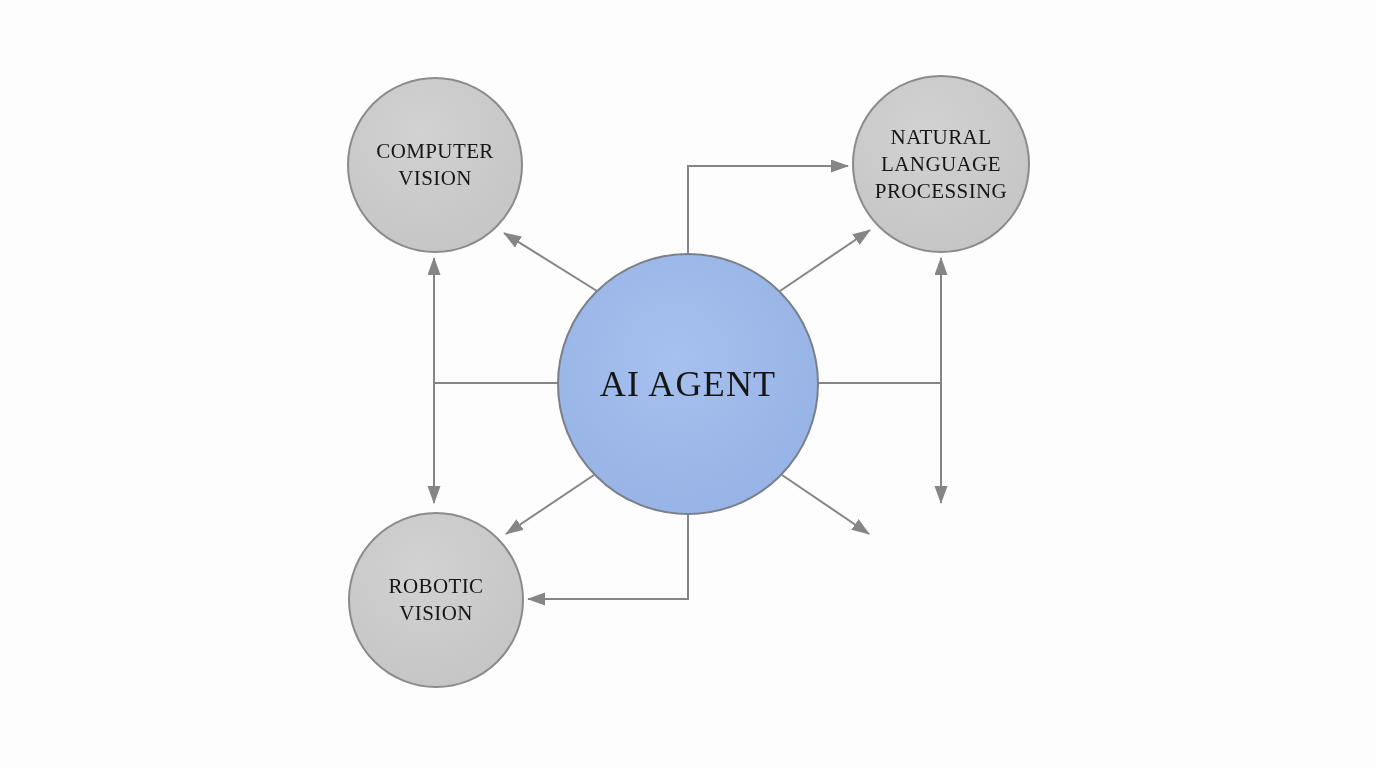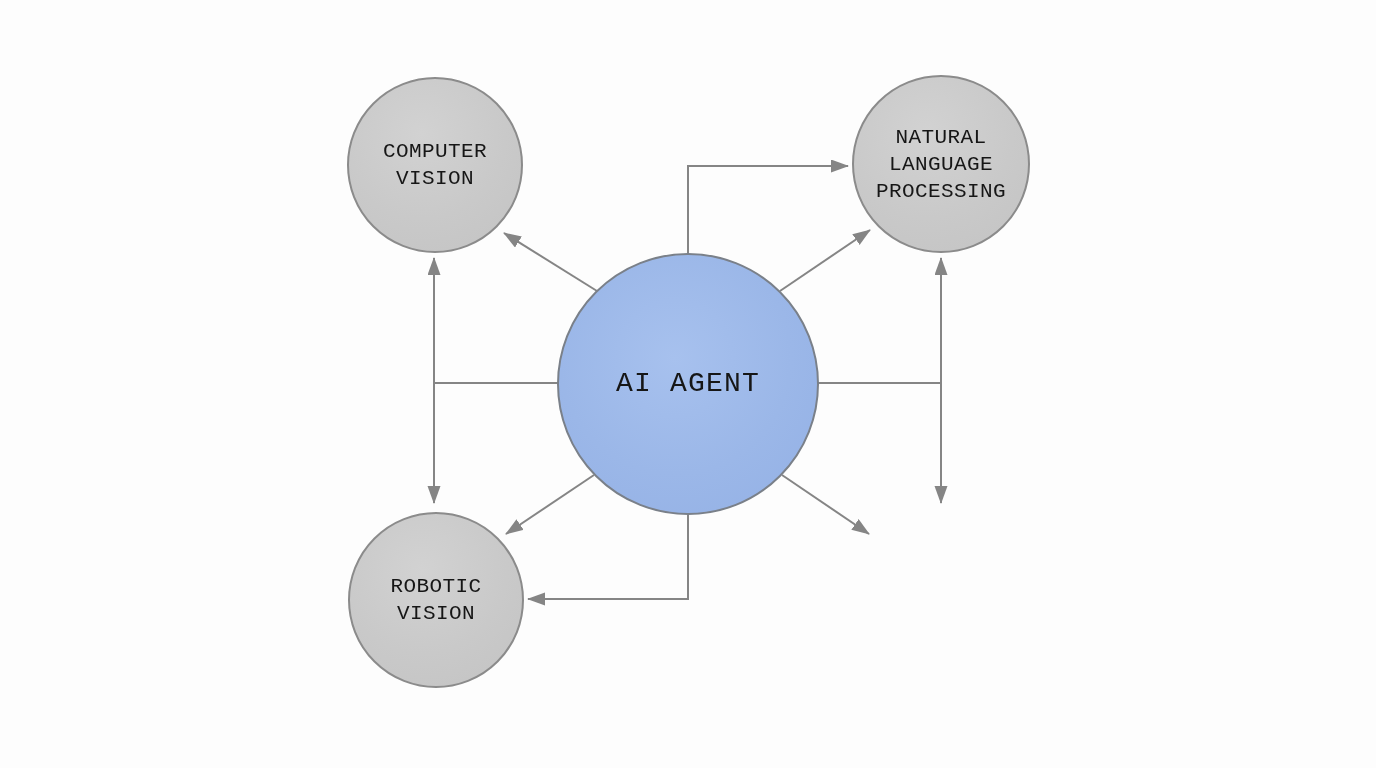--- a/index.html
+++ b/index.html
@@ -10,21 +10,21 @@
     --center-fill:#9bb7e8;
     --center-border:#7a8089;
     --text:#161616;
   }
   html,body{margin:0;padding:0;background:var(--bg);}
   .canvas{
     position:relative;
     width:1376px;height:768px;
     background:var(--bg);
     overflow:hidden;
-    font-family:Liberation Mono, monospace;
+    font-family:Liberation Serif, serif;
   }
   .connector-layer{
     position:absolute;left:0;top:0;width:1376px;height:768px;
   }
   .connector-layer line,
   .connector-layer polyline{
     stroke:var(--line);
     stroke-width:2;
     fill:none;
   }
@@ -47,21 +47,21 @@
   }
   .node-label{
     white-space:pre-line;
     color:var(--text);
     font-size:21px;
     line-height:27px;
     letter-spacing:0.4px;
     font-weight:400;
   }
   .node--blue .node-label{
-    font-size:28px;
+    font-size:36px;
     line-height:32px;
     letter-spacing:1.2px;
   }
   
   #node-computer-vision   {left:347px; top:77px;  width:176px; height:176px;}
   #node-nlp               {left:852px; top:75px;  width:178px; height:178px;}
   #node-ai-agent          {left:557px; top:253px; width:262px; height:262px;}
   #node-robotic-control   {left:348px; top:512px; width:176px; height:176px;}
   #node-strategic-planning{left:852px; top:512px; width:176px; height:176px;}
 </style>

